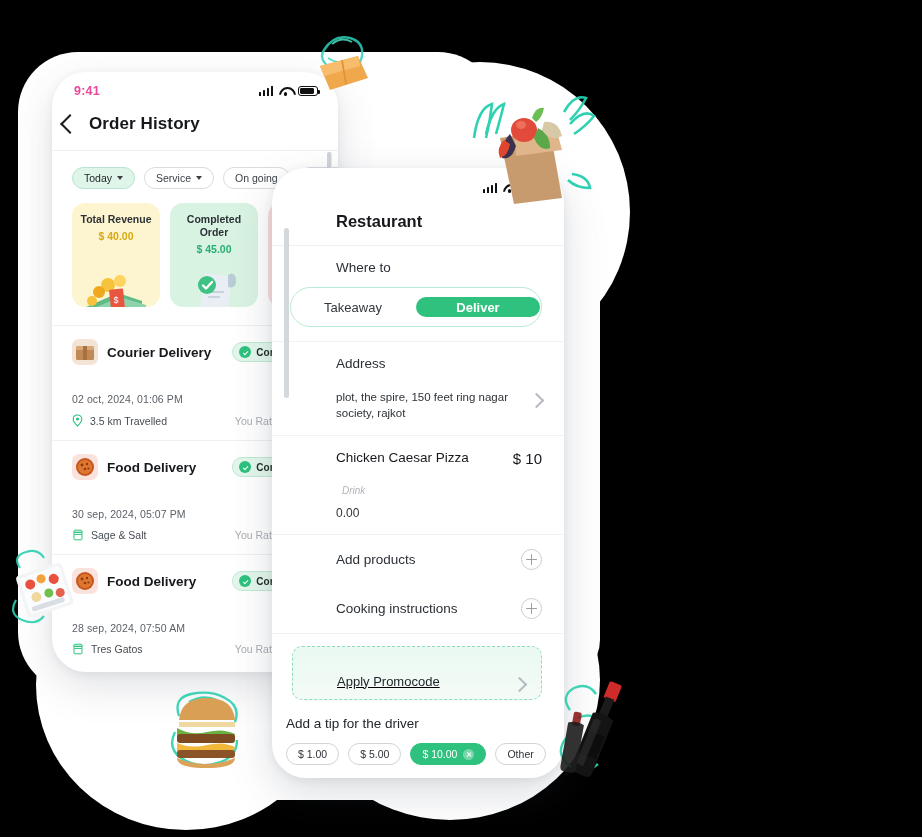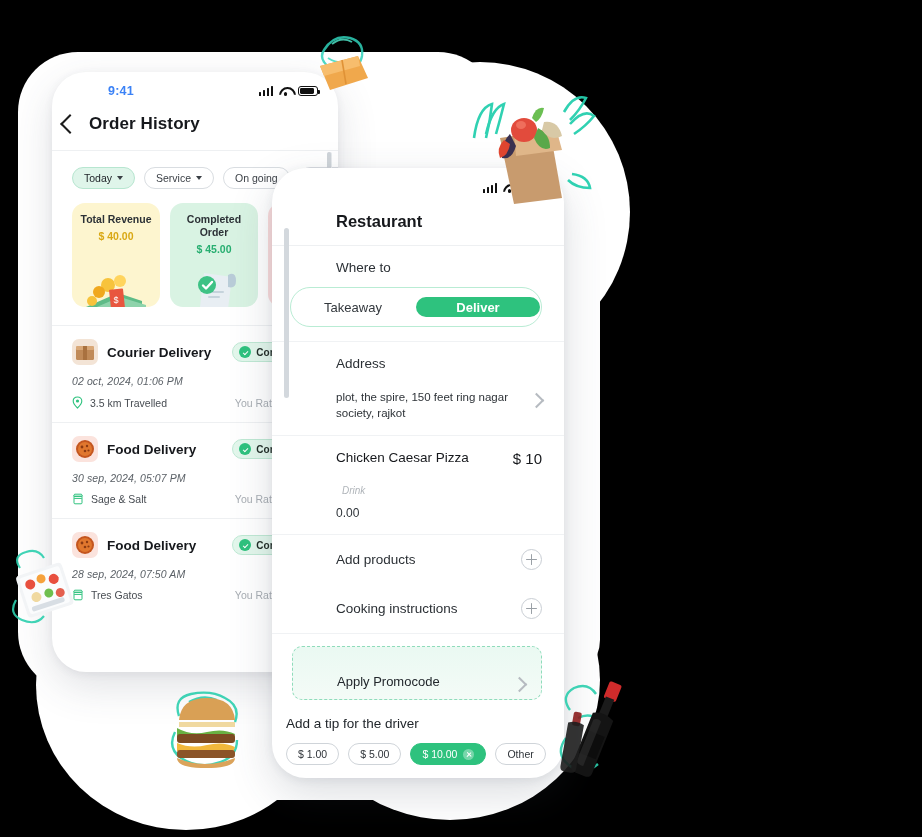--- a/index.html
+++ b/index.html
@@ -39,21 +39,21 @@
     position:absolute;left:52px;top:72px;width:286px;height:600px;
     background:#ffffff;border-radius:34px;
     box-shadow:0 14px 40px rgba(60,70,90,.16), 0 2px 8px rgba(60,70,90,.08);
     overflow:hidden;
     z-index:5;
   }
   .status-bar{
     height:34px;display:flex;align-items:center;justify-content:space-between;
     padding:4px 20px 0 22px;box-sizing:border-box;
   }
-  .status-time{font-size:12.5px;font-weight:600;color:#3b82f6;letter-spacing:.2px;margin-left:34px;}
+  .status-time{font-size:12.5px;font-weight:600;color:#ec4899;letter-spacing:.2px;}
   .status-icons{display:flex;align-items:center;gap:6px;}
   .sig{display:flex;align-items:flex-end;gap:1.5px;height:10px;}
   .sig i{display:block;width:2.4px;background:#111;border-radius:.6px;}
   .sig i:nth-child(1){height:4px;}
   .sig i:nth-child(2){height:6px;}
   .sig i:nth-child(3){height:8px;}
   .sig i:nth-child(4){height:10px;}
   .wifi{width:13px;height:10px;position:relative;}
   .wifi:before{
     content:"";position:absolute;left:0;top:1px;width:13px;height:13px;
@@ -106,21 +106,21 @@
     display:flex;align-items:center;gap:5px;background:#e3f7ec;border:1px solid #bfe9d4;
     border-radius:12px;padding:3px 9px 3px 6px;
   }
   .badge-dot{width:12px;height:12px;border-radius:50%;background:#2ec27e;position:relative;flex:none;}
   .badge-dot:after{
     content:"";position:absolute;left:3.2px;top:5.2px;width:4px;height:1.8px;
     border-left:1.6px solid #fff;border-bottom:1.6px solid #fff;transform:rotate(-45deg);
   }
   .badge-text{font-size:10px;font-weight:600;color:#1f2a24;}
   .order-mid{display:flex;align-items:center;justify-content:space-between;margin-top:10px;}
-  .order-date{font-size:10.5px;font-style:italic;color:#5b6167;letter-spacing:.1px;}
+  .order-date{font-size:10.5px;color:#5b6167;letter-spacing:.1px;margin-top:18px;}
   .order-amt{font-size:11px;font-weight:600;color:#21c08a;}
   .order-bot{display:flex;align-items:center;justify-content:space-between;margin-top:9px;}
   .meta-left{display:flex;align-items:center;gap:7px;}
   .meta-text{font-size:10.5px;color:#474c52;}
   .rated{display:flex;align-items:center;gap:5px;}
   .rated-label{font-size:10.5px;color:#a8adb3;}
   .rated-val{font-size:10.5px;color:#2f3439;font-weight:500;}
   .star{color:#fbbf24;font-size:11px;line-height:1;}
 
   
@@ -165,21 +165,21 @@
   }
   .plus-btn:before,.plus-btn:after{
     content:"";position:absolute;background:#9aa0a6;border-radius:1px;
   }
   .plus-btn:before{left:4px;top:8.5px;width:11px;height:1.6px;}
   .plus-btn:after{left:8.7px;top:4px;width:1.6px;height:11px;}
   .promo{
     margin:12px 22px 0 20px;border:1.4px dashed #8fdcbb;border-radius:10px;
     background:linear-gradient(180deg,#eaf9f2,#f4fbf7);
     height:54px;display:flex;align-items:center;justify-content:space-between;
-    padding:16px 16px 0 44px;box-sizing:border-box;
+    padding:16px 16px 0 44px;box-sizing:border-box;text-decoration:underline;
   }
   .promo-text{font-size:13px;color:#22272c;font-weight:500;}
   .tip-sec{padding:16px 22px 0 14px;}
   .tip-title{font-size:13.5px;color:#22272c;font-weight:500;}
   .tip-chips{display:flex;gap:9px;margin-top:12px;}
   .tip-chip{
     border:1px solid #cfd4d9;border-radius:14px;padding:4px 11px;font-size:10.5px;
     color:#2e3338;background:#fff;display:flex;align-items:center;gap:6px;white-space:nowrap;
   }
   .tip-chip.on{background:#2ec27e;border-color:#2ec27e;color:#fff;}

